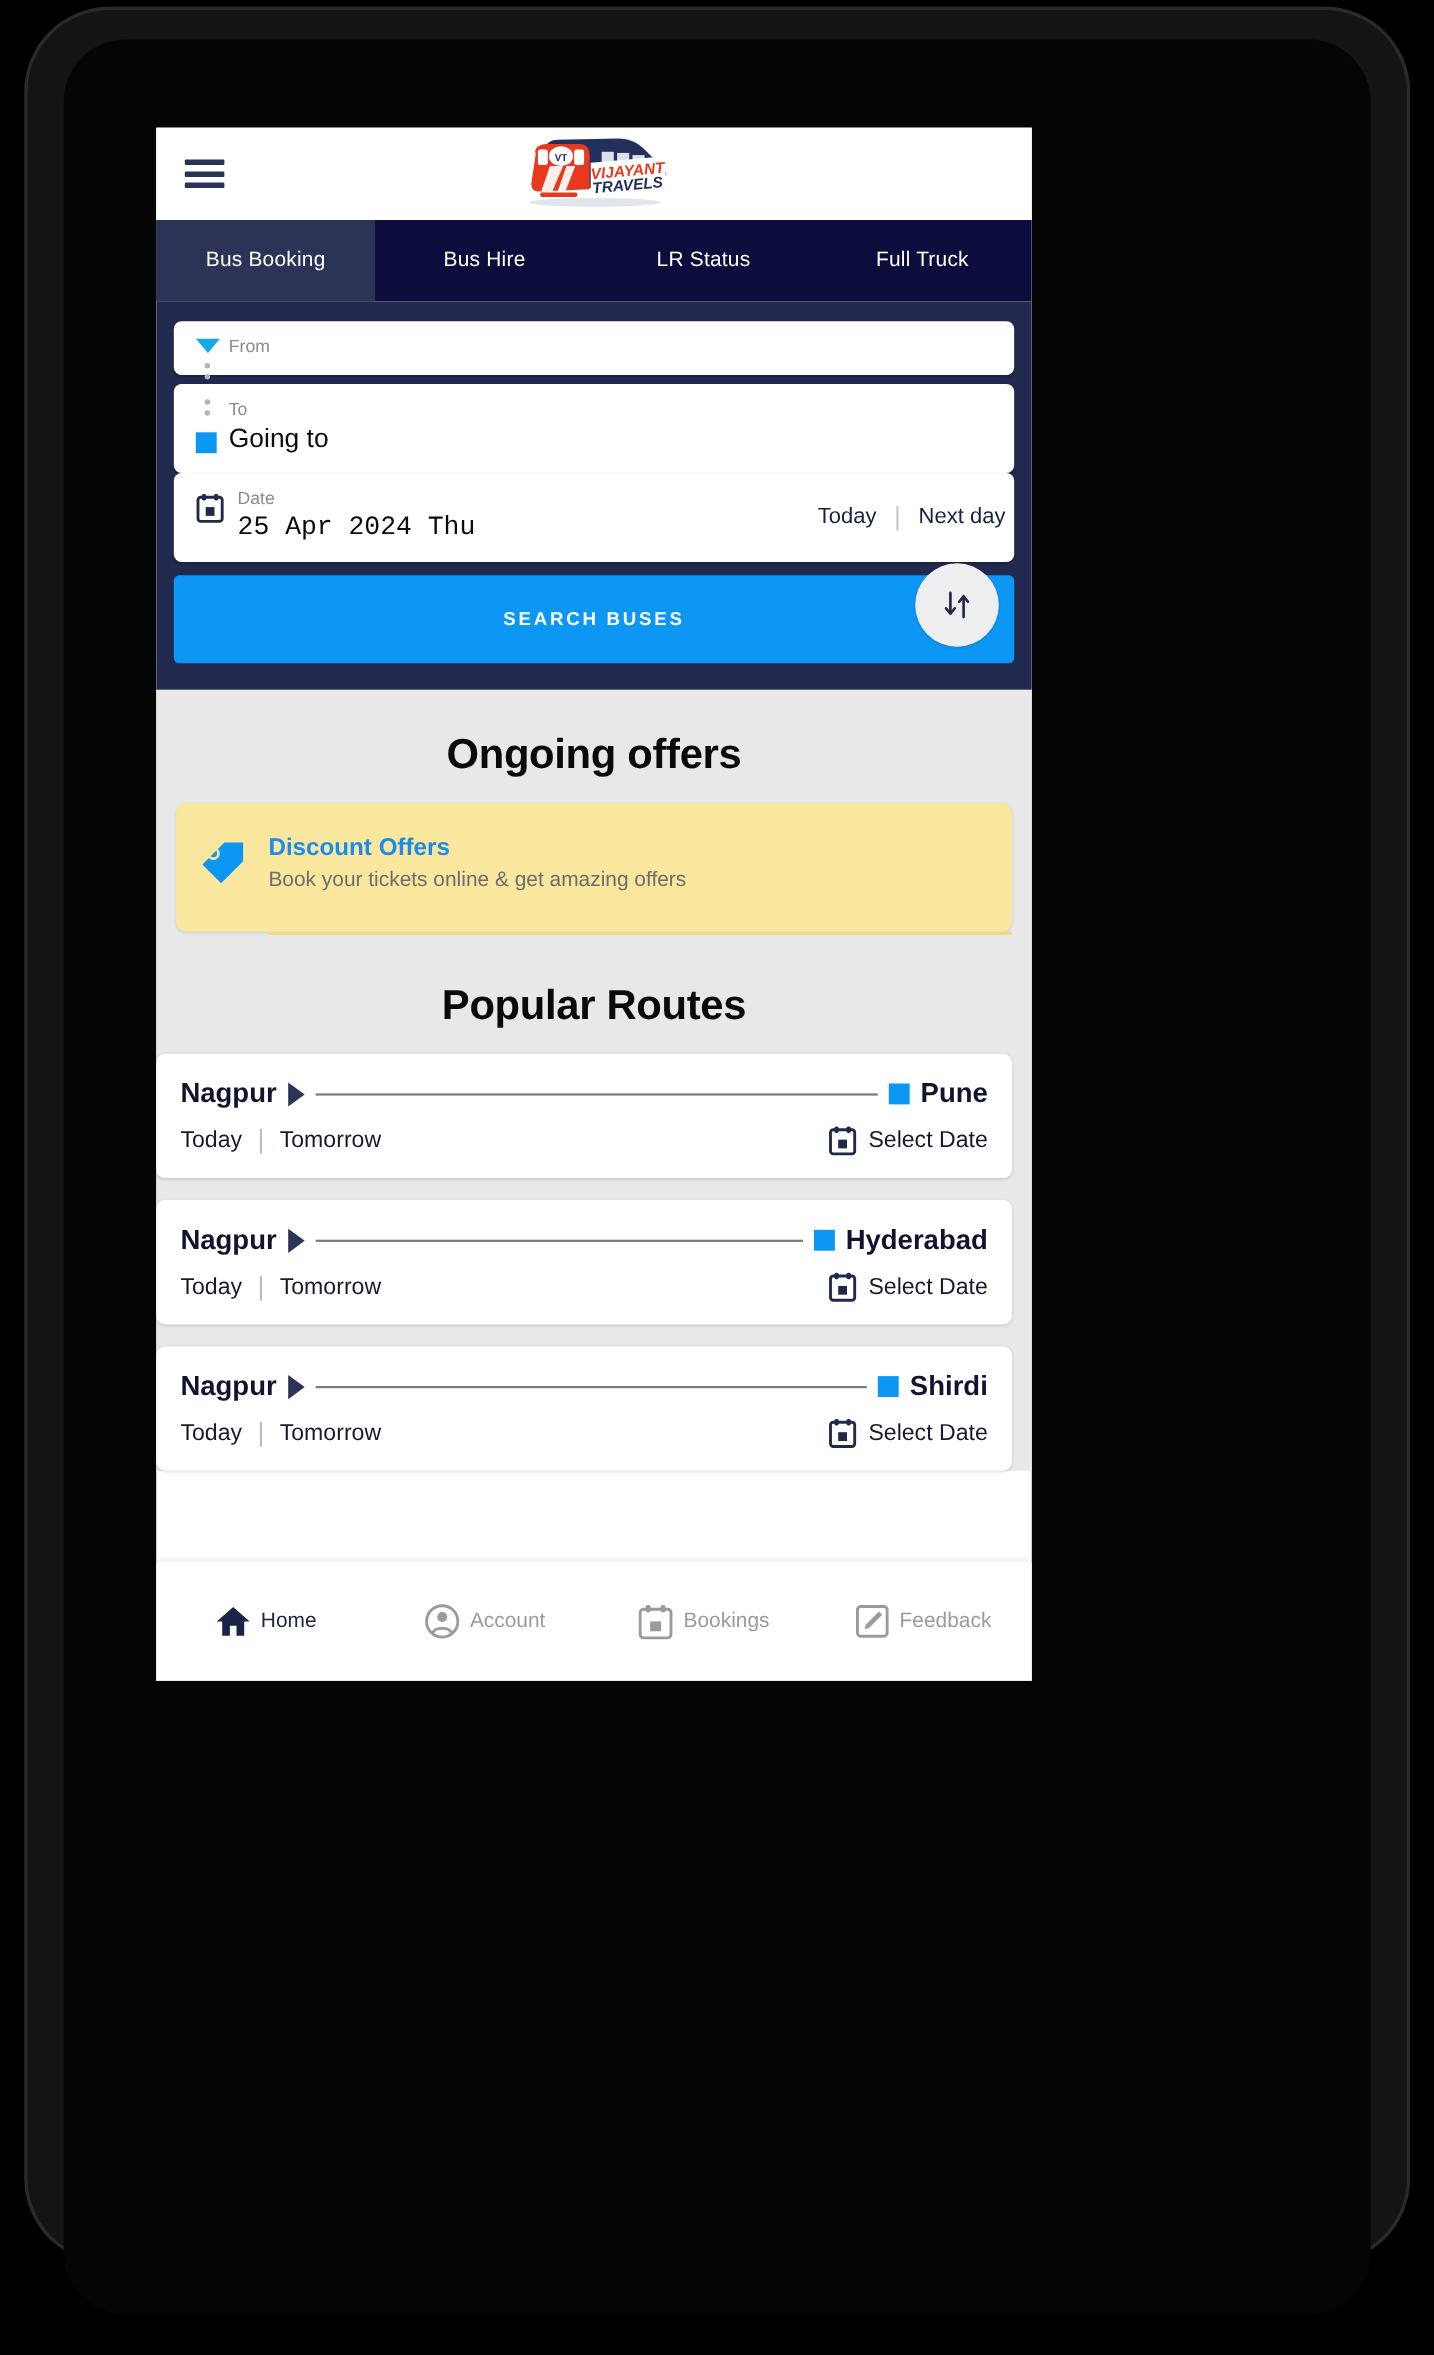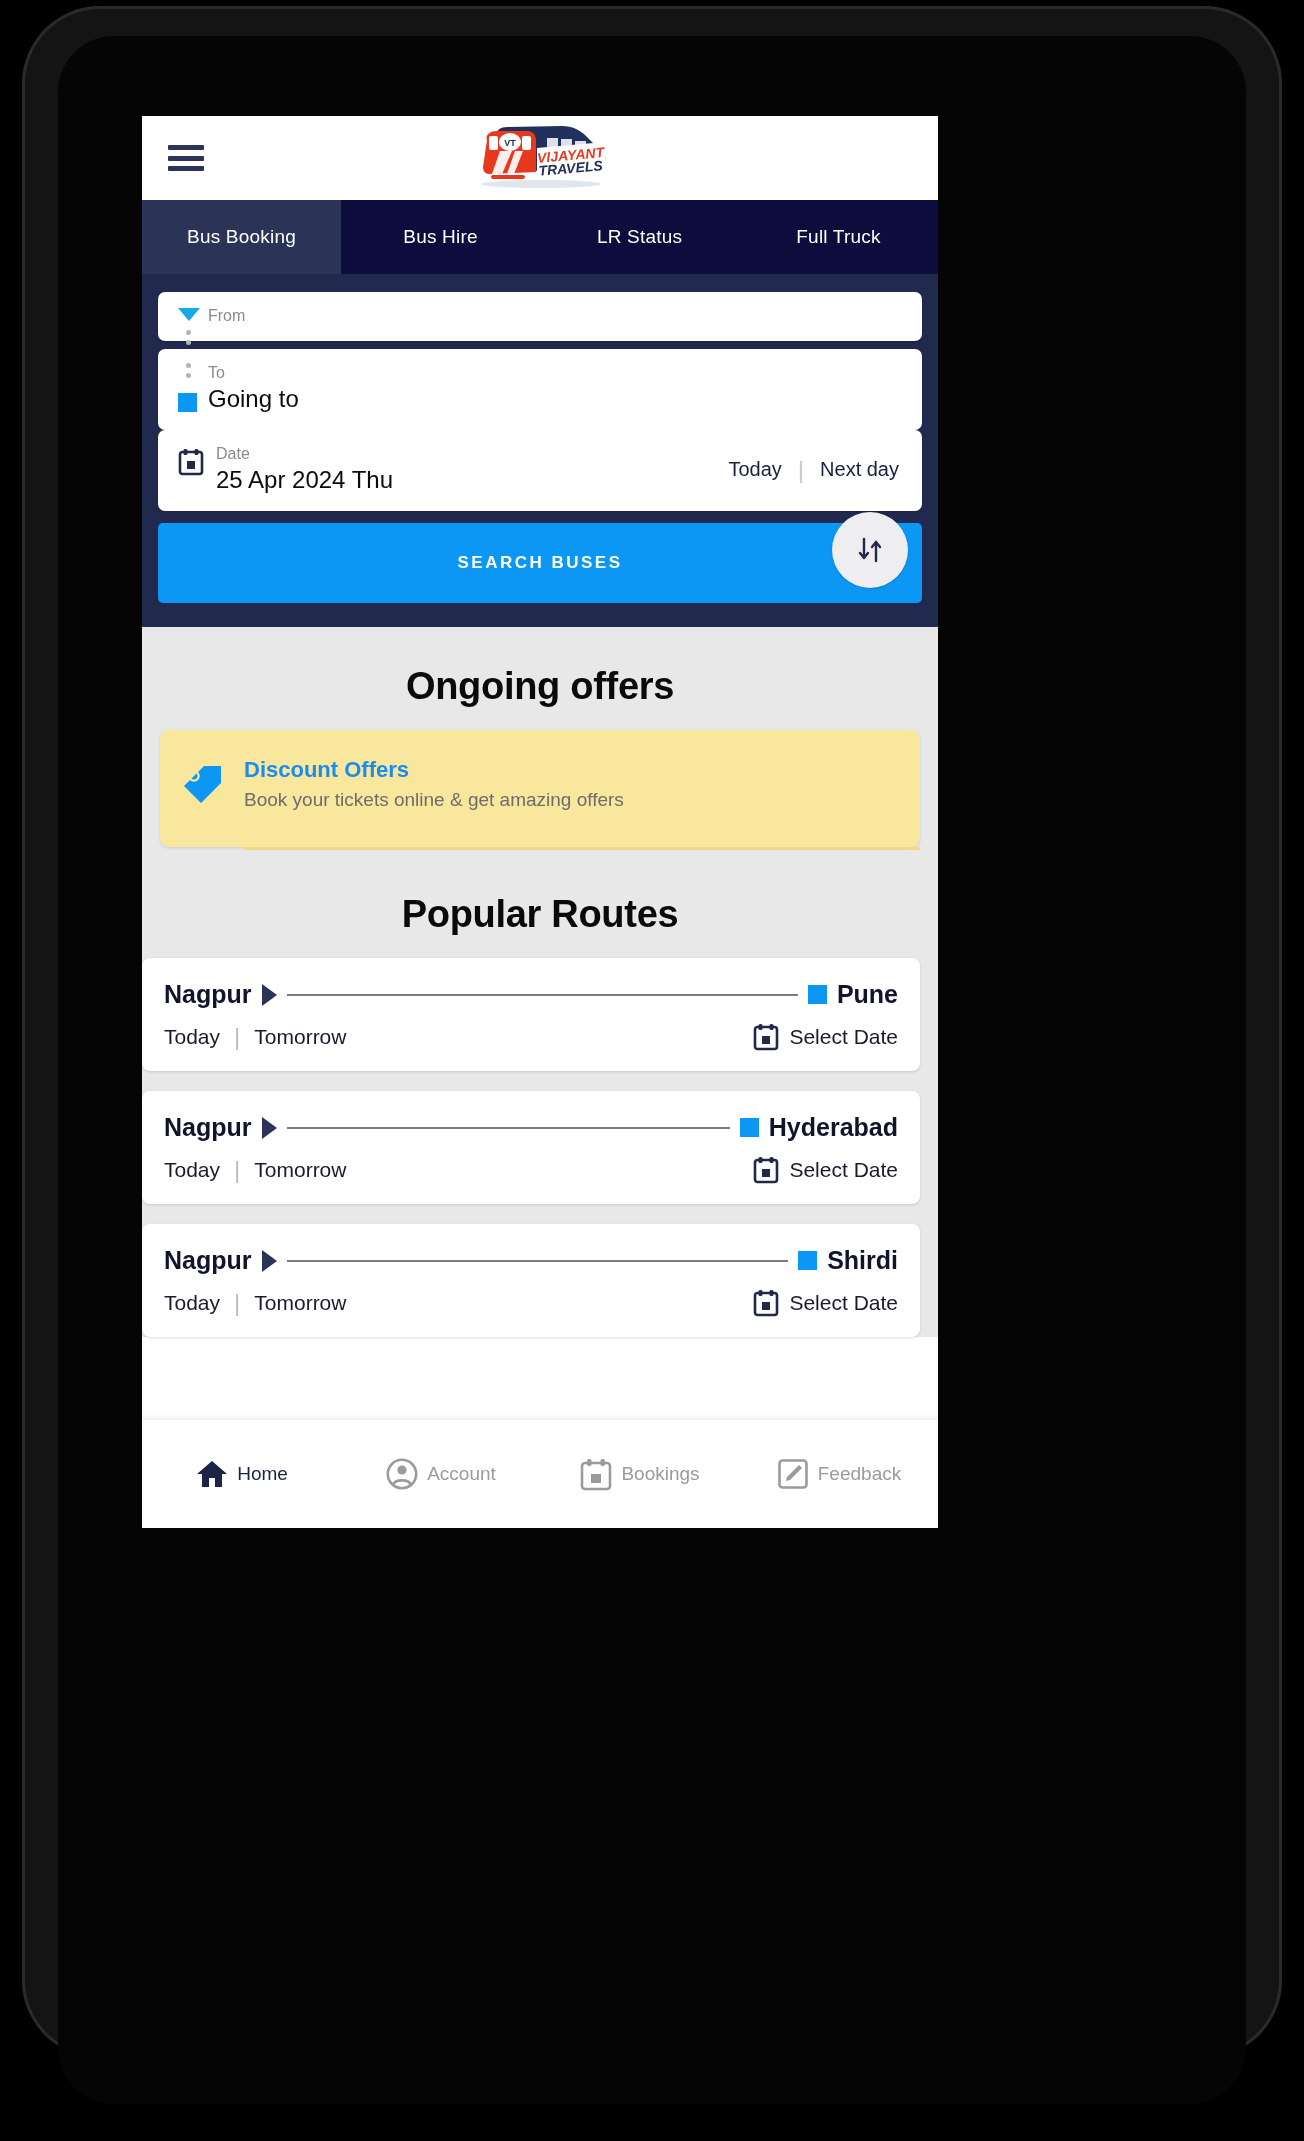--- a/index.html
+++ b/index.html
@@ -80,21 +80,21 @@
 
   
   .search-panel {
     background: #212a4e;
     padding: 18px 16px 24px 16px;
     position: relative;
   }
   .field {
     background: #ffffff;
     border-radius: 7px;
-    padding: 14px 23px 16px 20px;
+    padding: 14px 8px 16px 20px;
     position: relative;
     box-shadow: 0 1px 2px rgba(0,0,0,0.18);
   }
   .field + .field { margin-top: 8px; }
   .field-label {
     font-size: 16px;
     color: #8b8b8b;
     margin-left: 30px;
     line-height: 1.2;
   }
@@ -377,21 +377,21 @@
 
         <div class="field date-field">
           <div class="date-left" style="position:relative; padding-left:38px;">
             <svg class="cal-icon" viewBox="0 0 26 28">
               <rect x="2" y="4" width="22" height="22" rx="2.5" fill="none" stroke="#21294a" stroke-width="2.6"></rect>
               <rect x="5.5" y="1" width="4" height="6" rx="1.6" fill="#21294a"></rect>
               <rect x="16.5" y="1" width="4" height="6" rx="1.6" fill="#21294a"></rect>
               <rect x="9" y="13" width="8" height="8" fill="#21294a"></rect>
             </svg>
             <div class="field-label" style="margin-left:0;">Date</div>
-            <div class="field-value" style="margin-left:0;">25 Apr 2024 Thu</div>
+            <div class="field-value" style="margin-left:0;font-family:Liberation Mono, monospace;">25 Apr 2024 Thu</div>
           </div>
           <div class="date-quick">
             <span>Today</span>
             <span class="sep">|</span>
             <span>Next day</span>
           </div>
         </div>
 
         <button class="search-btn">SEARCH BUSES</button>
       </div>

